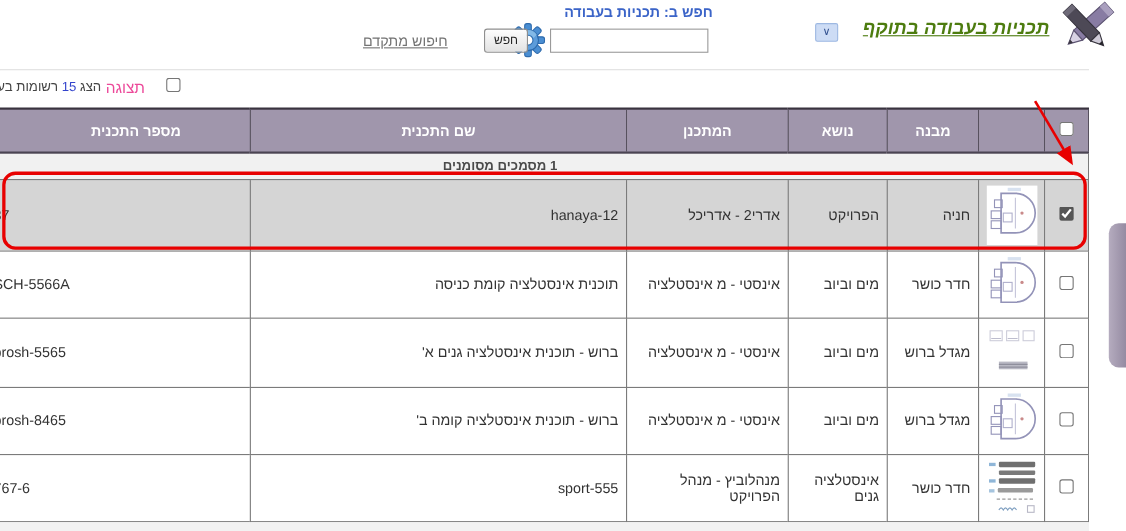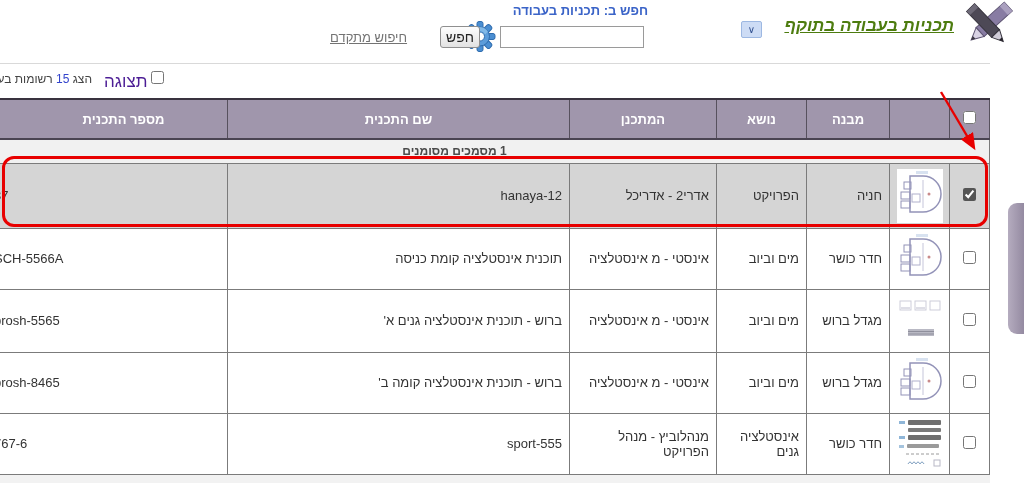--- a/index.html
+++ b/index.html
@@ -30,37 +30,37 @@
   }
   .gear { position: absolute; left: 464px; top: 20px; width: 32px; height: 33px; cursor: pointer; }
   .search-input {
     position: absolute; left: 500px; top: 26px; width: 144px; height: 22px;
     border: 1px solid #9a9a9a; background: #fff; font-size: 13px; padding: 0 4px;
     direction: rtl;
   }
   .search-btn {
     position: absolute; left: 440px; top: 26px; width: 40px; height: 22px;
     background: linear-gradient(#fdfdfd, #e2e2e2); border: 1px solid #8f8f8f;
-    border-radius: 3px; font-size: 14px; color: #222; cursor: pointer;
+    border-radius: 3px; font-size: 11px; color: #222; cursor: pointer;
     font-family: inherit;
   }
   .adv-link {
     position: absolute; left: 330px; top: 30px;
     font-size: 13px; color: #737373; text-decoration: underline; white-space: nowrap;
     cursor: pointer;
   }
   
   .viewport {
     position: absolute; left: 0; top: 63px; width: 990px; height: 420px;
     overflow: hidden; border-top: 1px solid #d9d9d9;
     background: #fff;
   }
   .controls { position: absolute; top: 0; left: 0; width: 100%; height: 34px; background: #fff; }
   .ctl-display-cb { position: absolute; left: 151px; top: 7px; width: 13px; height: 13px; }
-  .ctl-display-lbl { position: absolute; left: 104px; top: 8px; font-size: 17px; color: #4c1d95; }
+  .ctl-display-lbl { position: absolute; left: 96px; top: 8px; font-size: 14px; color: #ec4899; }
   .ctl-records {
     position: absolute; left: -14px; top: 8px; width: 106px; overflow: hidden;
     white-space: nowrap; font-size: 12px; color: #444; direction: rtl; text-align: right;
   }
   .ctl-records a { color: #3344cc; cursor: pointer; }
   .grid-wrap { position: absolute; top: 34px; left: -80px; width: 1070px; }
   table { width: 1070px; border-collapse: collapse; table-layout: fixed; direction: rtl; }
   th {
     background: #a096ac; color: #ffffff; font-size: 13px; font-weight: bold;
     height: 40px; border: 1px solid #57515e;

